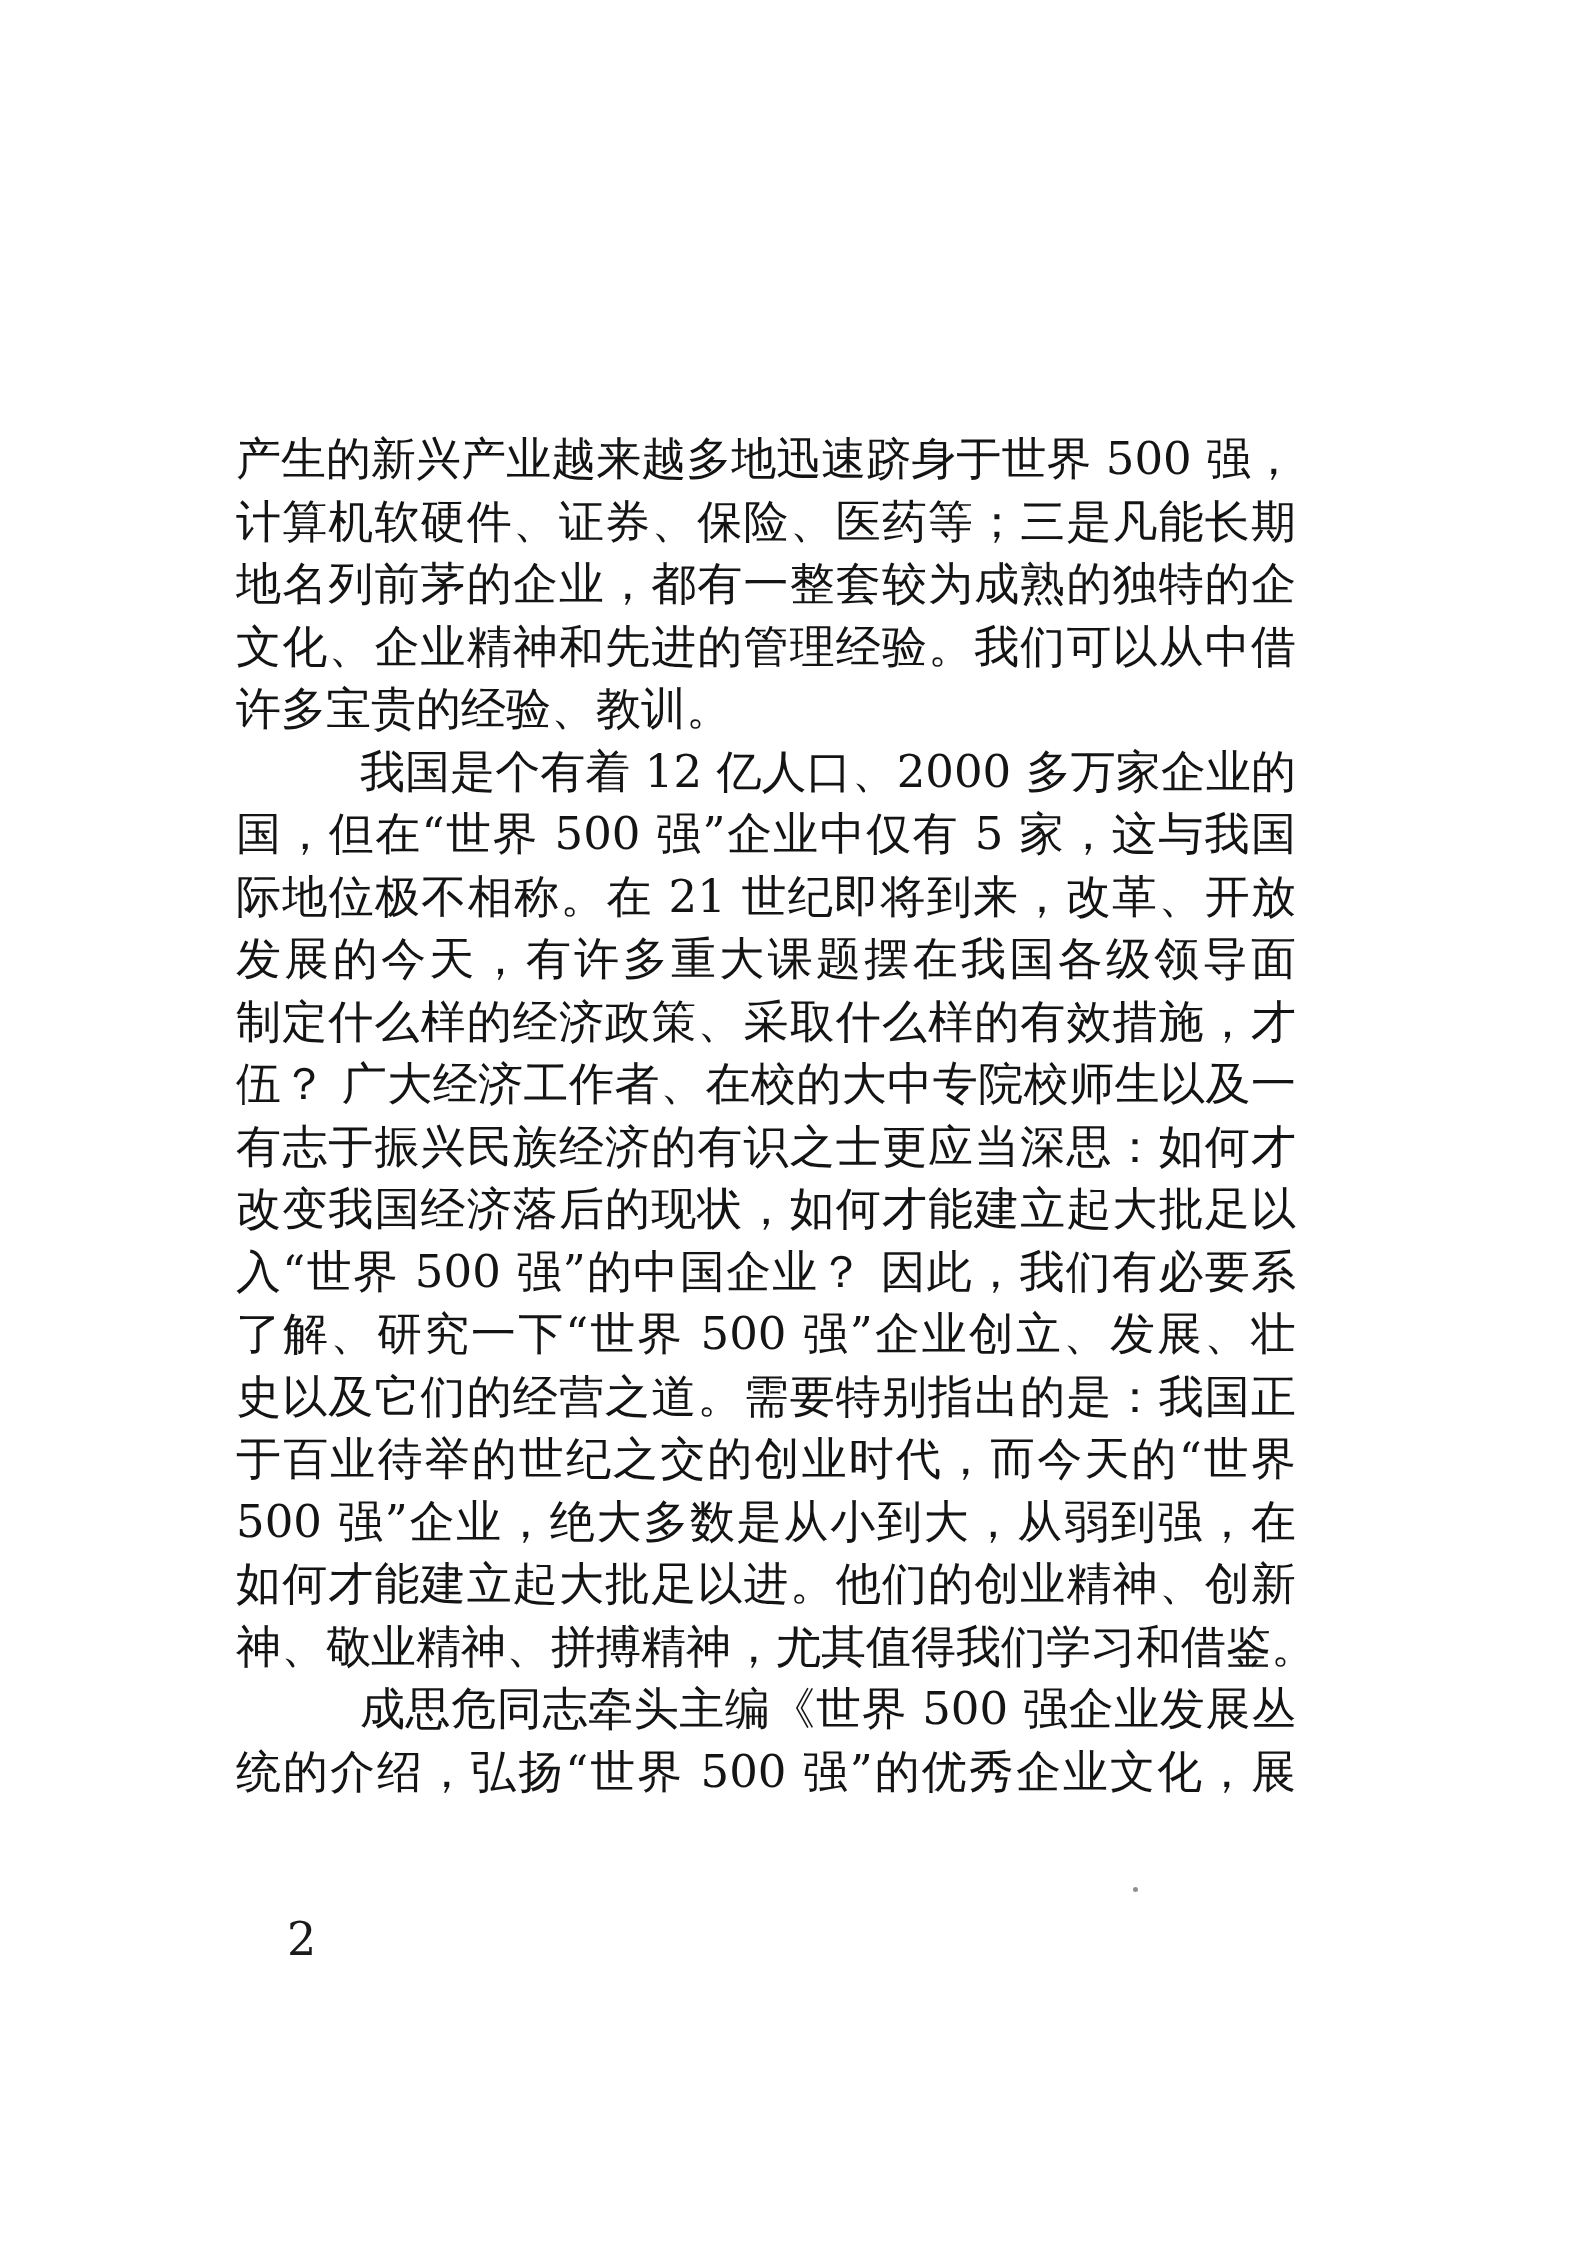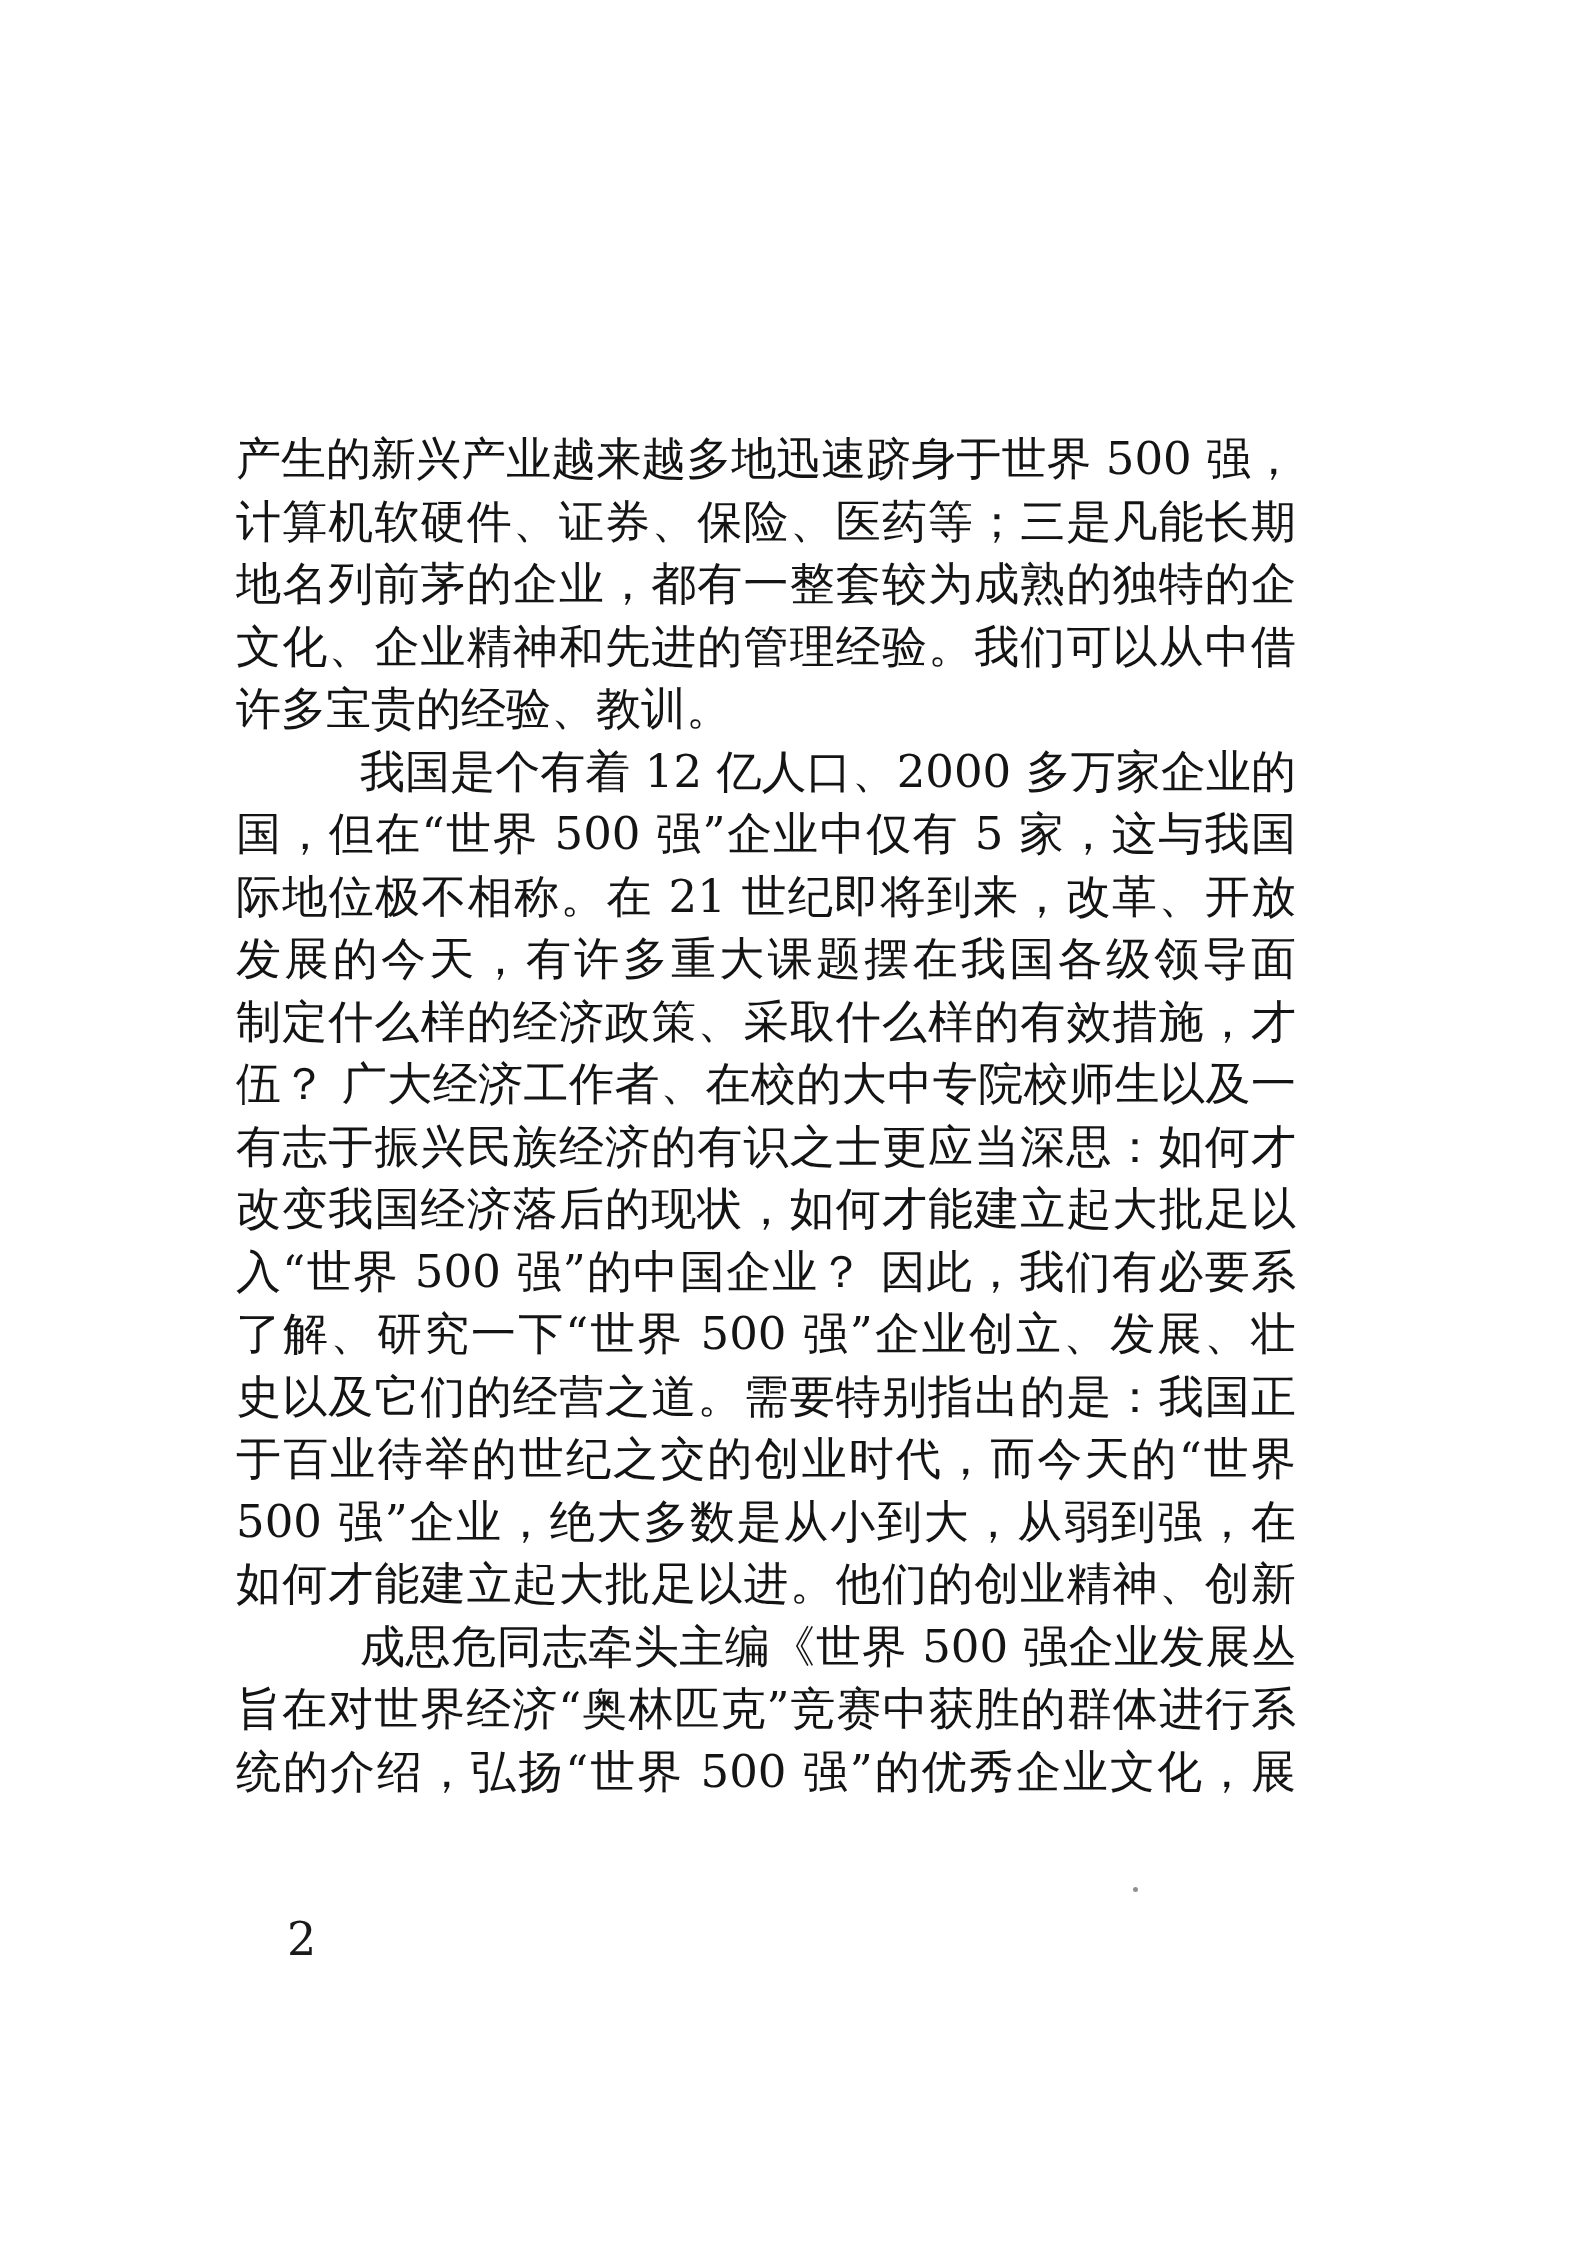--- a/index.html
+++ b/index.html
@@ -79,22 +79,22 @@
     <div class="ln j">制定什么样的经济政策、采取什么样的有效措施，才能</div>
     <div class="ln j">伍？ 广大经济工作者、在校的大中专院校师生以及一切</div>
     <div class="ln j">有志于振兴民族经济的有识之士更应当深思：如何才能</div>
     <div class="ln j">改变我国经济落后的现状，如何才能建立起大批足以进</div>
     <div class="ln j">入“世界 500 强”的中国企业？ 因此，我们有必要系统地</div>
     <div class="ln j">了解、研究一下“世界 500 强”企业创立、发展、壮大的历</div>
     <div class="ln j">史以及它们的经营之道。需要特别指出的是：我国正处</div>
     <div class="ln j">于百业待举的世纪之交的创业时代，而今天的“世界</div>
     <div class="ln j">500 强”企业，绝大多数是从小到大，从弱到强，在激烈</div>
     <div class="ln j">如何才能建立起大批足以进。他们的创业精神、创新精</div>
+    <div class="ln left">神、敬业精神、拼搏精神，尤其值得我们学习和借鉴。</div>
     <div class="ln j ind">成思危同志牵头主编《世界 500 强企业发展丛书》，</div>
-    <div class="ln j">旨在对世界经济“奥林匹克”竞赛中获胜的群体进行系</div>
     <div class="ln j">统的介绍，弘扬“世界 500 强”的优秀企业文化，展示</div>
   </div>
 
   <div class="page-number">2</div>
 
   <div class="speck"></div>
 
 </div>
 
 </body></html>

